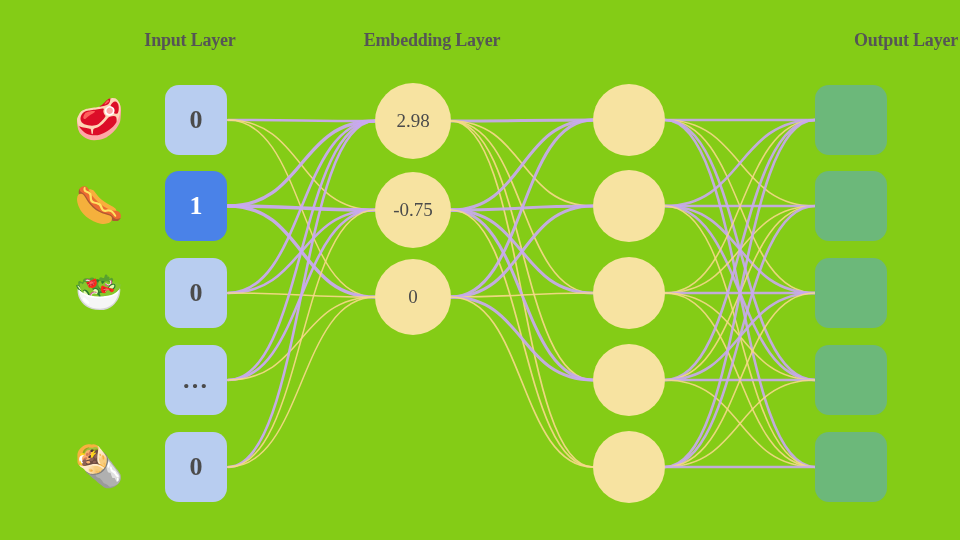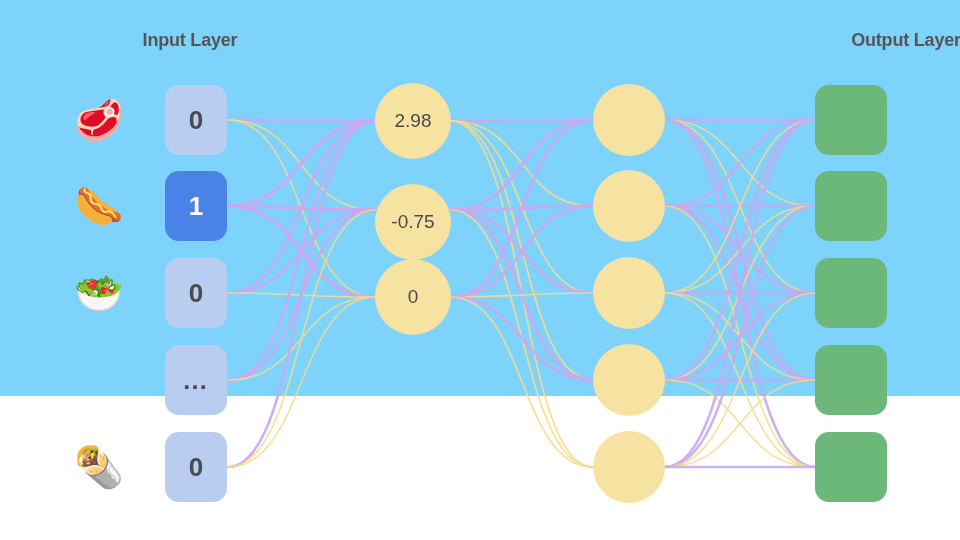--- a/index.html
+++ b/index.html
@@ -2,21 +2,21 @@
 <html><head>
 <meta charset="utf-8">
 <style>
   * { box-sizing: border-box; margin: 0; padding: 0; }
   html, body {
     width: 960px; height: 540px;
     background: #ffffff;
     font-family: "Liberation Sans", sans-serif;
     overflow: hidden;
   }
-  #stage { position: relative; width: 960px; height: 396px; background: #7dd3fc; }
+  #stage { position: relative; width: 960px; height: 540px; background: #84cc16; font-family: Liberation Serif, serif; }
 
   
   .layer-title {
     position: absolute;
     font-size: 18px;
     font-weight: bold;
     color: #555555;
     letter-spacing: -0.2px;
     white-space: nowrap;
     text-align: center;
@@ -68,20 +68,21 @@
     border-radius: 14px;
     background: #6cb87a;
   }
 </style>
 </head>
 <body>
 
 <div id="stage">
 
   <div class="layer-title" style="left:190px">Input Layer</div>
+  <div class="layer-title" style="left:432px">Embedding Layer</div>
   <div class="layer-title" style="left:906px">Output Layer</div>
 
   <svg id="edges" viewBox="0 0 960 540">
       <path d="M 228 120 C 304.44 120, 298.56 121, 375 121" fill="none" stroke="#c9a9f0" stroke-width="2.6" stroke-opacity="0.95" stroke-linecap="round"></path>
       <path d="M 228 120 C 304.44 120, 298.56 210, 375 210" fill="none" stroke="#f7d98a" stroke-width="1.5" stroke-opacity="0.9" stroke-linecap="round"></path>
       <path d="M 228 120 C 304.44 120, 298.56 297, 375 297" fill="none" stroke="#f7d98a" stroke-width="1.5" stroke-opacity="0.9" stroke-linecap="round"></path>
       <path d="M 228 206 C 304.44 206, 298.56 121, 375 121" fill="none" stroke="#c9a9f0" stroke-width="3.4" stroke-opacity="0.95" stroke-linecap="round"></path>
       <path d="M 228 206 C 304.44 206, 298.56 210, 375 210" fill="none" stroke="#c9a9f0" stroke-width="3.4" stroke-opacity="0.95" stroke-linecap="round"></path>
       <path d="M 228 206 C 304.44 206, 298.56 297, 375 297" fill="none" stroke="#c9a9f0" stroke-width="3.4" stroke-opacity="0.95" stroke-linecap="round"></path>
       <path d="M 228 293 C 304.44 293, 298.56 121, 375 121" fill="none" stroke="#c9a9f0" stroke-width="2.6" stroke-opacity="0.95" stroke-linecap="round"></path>
@@ -141,21 +142,21 @@
   <div class="node icon-cell" style="left:72px;  top:353px;"></div>
   <div class="node icon-cell" style="left:72px;  top:440px;">🌯</div>
 
   <div class="node input-box" style="left:165px; top:85px;">0</div>
   <div class="node input-box active" style="left:165px; top:171px;">1</div>
   <div class="node input-box" style="left:165px; top:258px;">0</div>
   <div class="node input-box ellipsis" style="left:165px; top:345px;">…</div>
   <div class="node input-box" style="left:165px; top:432px;">0</div>
 
   <div class="node embed-circle" style="left:375px; top:83px;text-align:center;">2.98</div>
-  <div class="node embed-circle" style="left:375px; top:184px;">-0.75</div>
+  <div class="node embed-circle" style="left:375px; top:172px;">-0.75</div>
   <div class="node embed-circle" style="left:375px; top:259px;">0</div>
 
   <div class="node hidden-circle" style="left:593px; top:84px;"></div>
   <div class="node hidden-circle" style="left:593px; top:170px;"></div>
   <div class="node hidden-circle" style="left:593px; top:257px;"></div>
   <div class="node hidden-circle" style="left:593px; top:344px;"></div>
   <div class="node hidden-circle" style="left:593px; top:431px;"></div>
 
   <div class="node output-box" style="left:815px; top:85px;"></div>
   <div class="node output-box" style="left:815px; top:171px;"></div>

